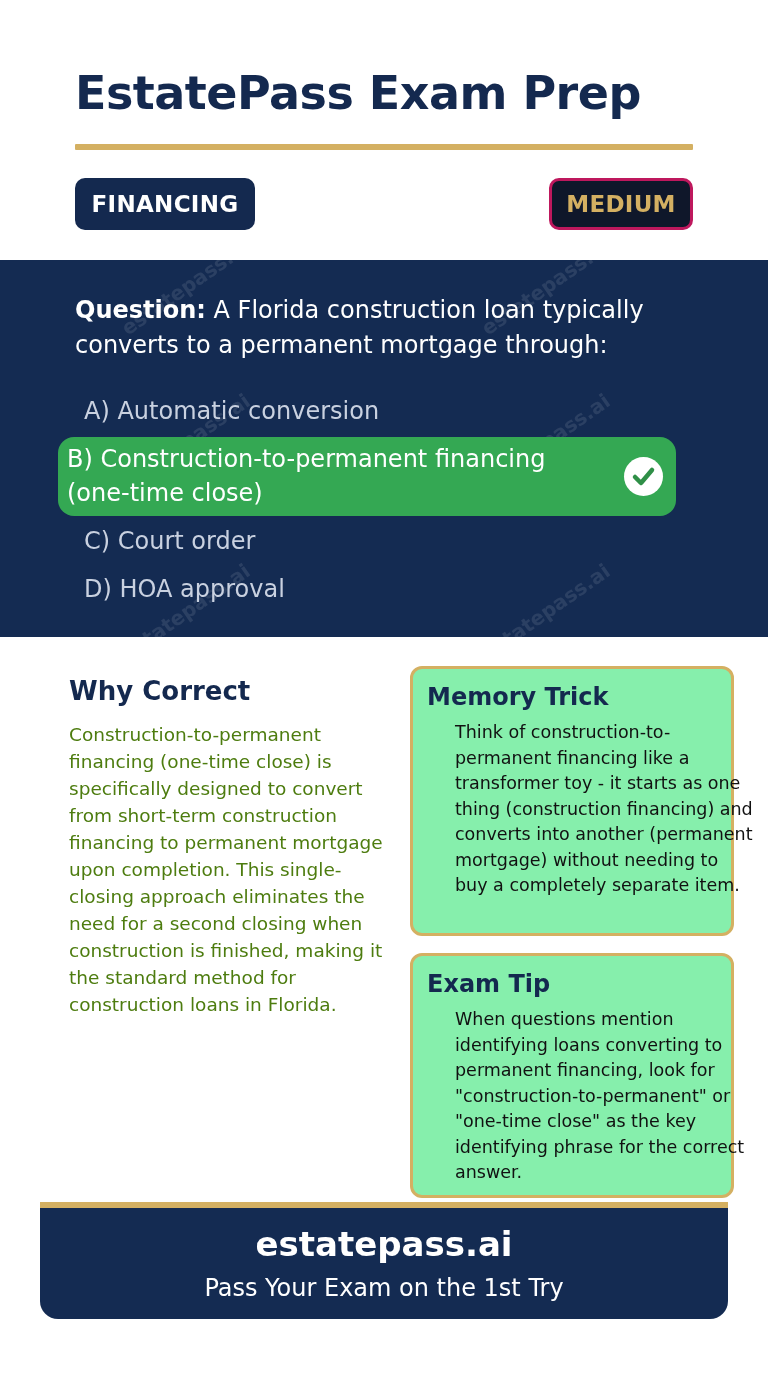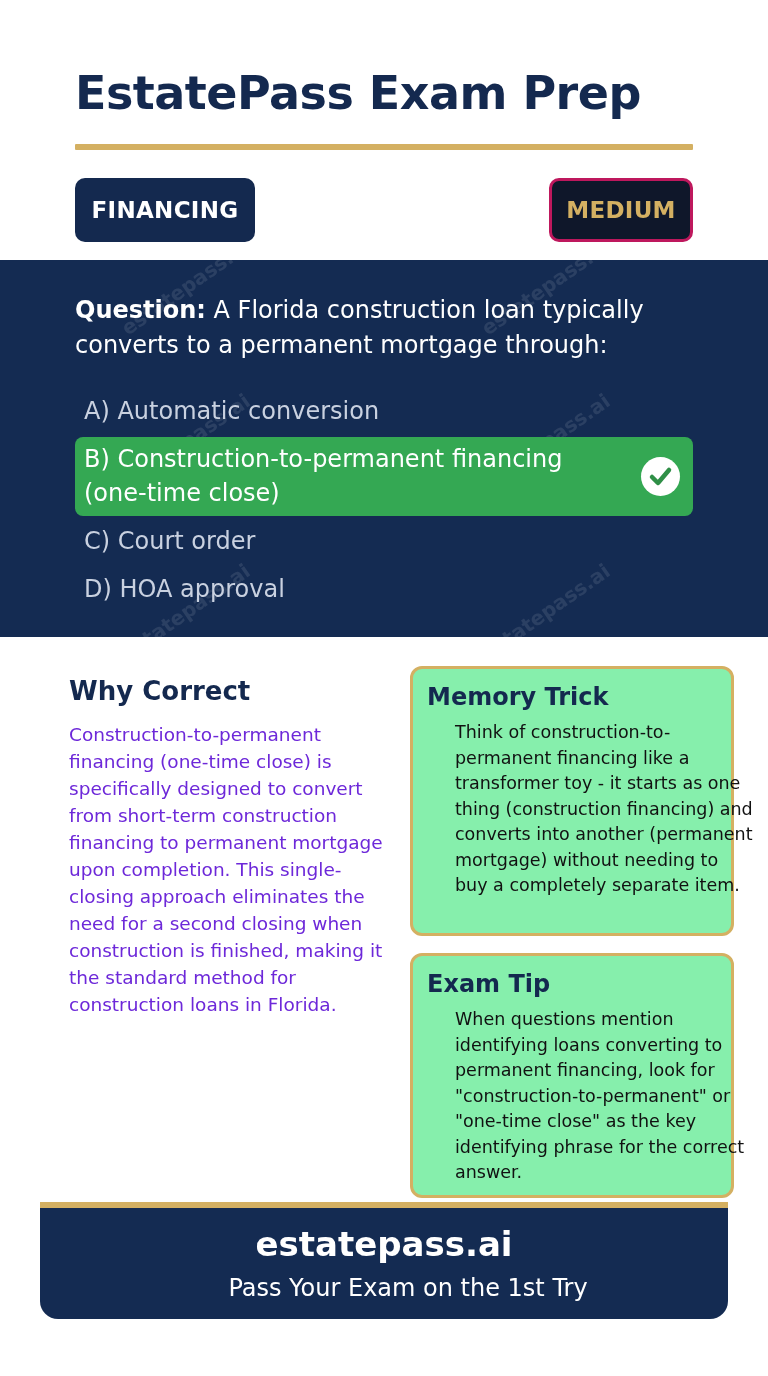--- a/index.html
+++ b/index.html
@@ -9,21 +9,21 @@
   .title {
     position: absolute; left: 75px; top: 66px; width: 620px;
     font-size: 46px; font-weight: bold; color: #14294f; letter-spacing: -0.5px;
     white-space: nowrap;
   }
   .gold-rule {
     position: absolute; left: 75px; top: 144px; width: 618px; height: 6px;
     background: #d4b062; border-radius: 1px;
   }
   .badge {
-    position: absolute; top: 178px; height: 64px;
+    position: absolute; top: 178px; height: 52px;
     display: flex; align-items: center; justify-content: center;
     font-weight: bold; font-size: 23px; border-radius: 10px; letter-spacing: 0.3px;
   }
   .badge-category { left: 75px; width: 180px; background: #14294f; color: #ffffff; }
   .badge-difficulty { left: 549px; width: 144px; background: #0f172a; color: #d4b062; border: 3px solid #be185d; }
 
   .question-panel {
     position: absolute; left: 0; top: 260px; width: 768px; height: 377px;
     background: #142b52; overflow: hidden;
   }
@@ -36,39 +36,39 @@
     font-size: 24px; line-height: 35px; color: #ffffff;
   }
   .question-text .q-label { font-weight: bold; }
   .option {
     position: absolute; left: 84px; font-size: 24px; color: #c9d1e0; line-height: 34px;
   }
   .option-a { top: 134px; }
   .option-c { top: 264px; }
   .option-d { top: 312px; }
   .option-correct {
-    position: absolute; left: 75px; top: 177px; width: 618px; height: 79px;
-    background: #34a853; border-radius: 8px;
+    position: absolute; left: 58px; top: 177px; width: 618px; height: 79px;
+    background: #34a853; border-radius: 16px;
   }
   .option-correct .opt-text {
     position: absolute; left: 9px; top: 5px; width: 530px;
     font-size: 24px; line-height: 34px; color: #ffffff;
   }
   .check-icon {
     position: absolute; left: 566px; top: 20px; width: 39px; height: 39px;
     border-radius: 50%; background: #ffffff;
   }
   .check-icon svg { position: absolute; left: 0; top: 0; }
 
   .why-heading {
     position: absolute; left: 69px; top: 676px; font-size: 26px; font-weight: bold; color: #14294f;
   }
   .why-body {
     position: absolute; left: 69px; top: 721px; width: 320px;
-    font-size: 18.5px; line-height: 27px; color: #6d28d9;
+    font-size: 18.5px; line-height: 27px; color: #4d7c0f;
   }
   .card {
     position: absolute; left: 410px; width: 324px;
     border: 3px solid #d4b062; border-radius: 12px; background: #86efac;
   }
   .card-memory { top: 666px; height: 270px; }
   .card-tip { top: 953px; height: 245px; }
   .card-heading {
     position: absolute; left: 14px; top: 14px; font-size: 24px; font-weight: bold; color: #14294f;
   }
@@ -76,21 +76,21 @@
     position: absolute; left: 14px; top: 51px; width: 300px;
     font-size: 17.5px; line-height: 25.5px; color: #111111; margin-left: 28px;
   }
 
   .footer {
     position: absolute; left: 40px; top: 1202px; width: 688px; height: 117px;
     background: #142b52; border-top: 6px solid #d4b062;
     border-radius: 0 0 18px 18px; text-align: center; color: #ffffff;
   }
   .footer-brand { position: absolute; left: 0; width: 100%; top: 16px; font-size: 34px; font-weight: bold; }
-  .footer-tagline { position: absolute; left: 0; width: 100%; top: 66px; font-size: 24px; margin-left: 24px; }
+  .footer-tagline { position: absolute; left: 0; width: 100%; top: 66px; font-size: 24px; }
 </style>
 </head>
 <body>
 
 <h1 class="title">EstatePass Exam Prep</h1>
 <div class="gold-rule"></div>
 
 <div class="badge badge-category">FINANCING</div>
 <div class="badge badge-difficulty">MEDIUM</div>
 

